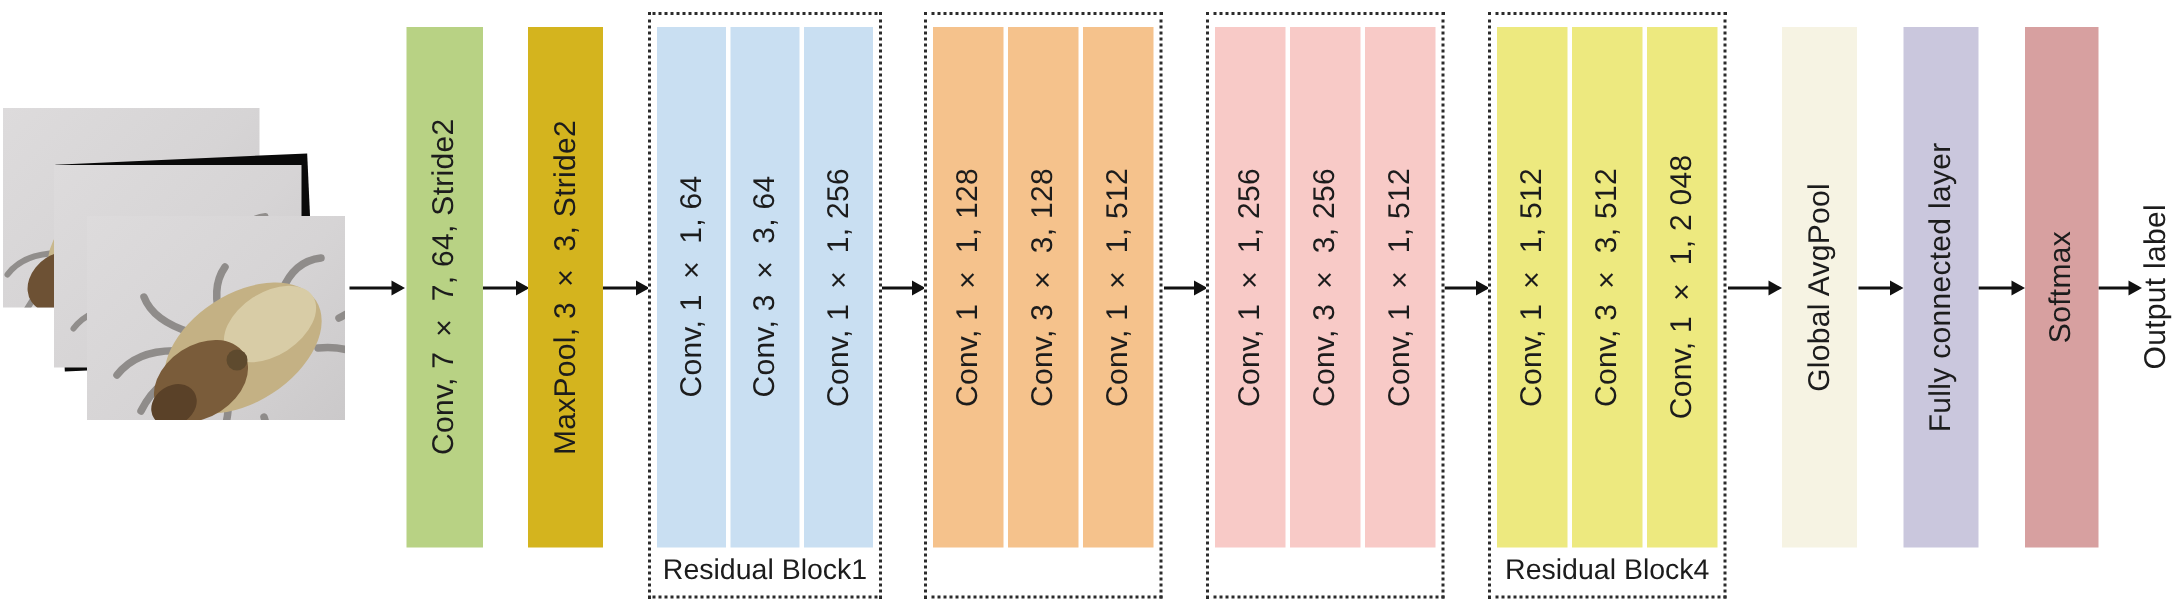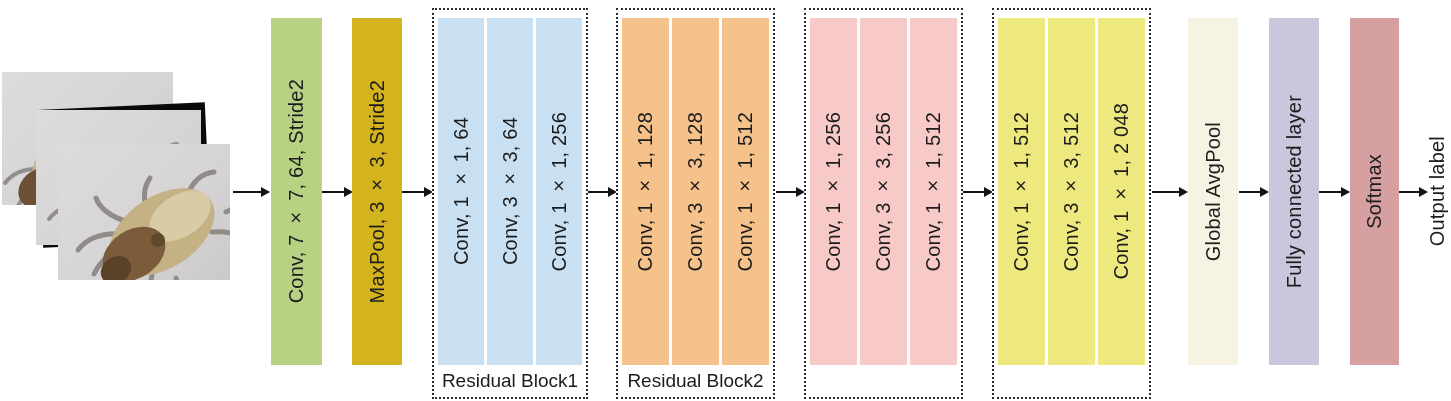--- a/index.html
+++ b/index.html
@@ -210,21 +210,20 @@
       <div class="col" style="background-color: rgb(245, 194, 140);">
         <span class="vtext">Conv, 1 × 1, 128</span>
       </div>
       <div class="col" style="background-color: rgb(245, 194, 140);">
         <span class="vtext">Conv, 3 × 3, 128</span>
       </div>
       <div class="col" style="background-color: rgb(245, 194, 140);">
         <span class="vtext">Conv, 1 × 1, 512</span>
       </div>
     </div>
-    <div class="caption">Residual Block2</div>
   </div>
 
   <div class="resblock" style="left:804px; width:159px;">
     <div class="cols">
       <div class="col" style="background-color: rgb(248, 202, 199);">
         <span class="vtext">Conv, 1 × 1, 256</span>
       </div>
       <div class="col" style="background-color: rgb(248, 202, 199);">
         <span class="vtext">Conv, 3 × 3, 256</span>
       </div>
@@ -239,20 +238,21 @@
       <div class="col" style="background-color: rgb(237, 233, 127);">
         <span class="vtext">Conv, 1 × 1, 512</span>
       </div>
       <div class="col" style="background-color: rgb(237, 233, 127);">
         <span class="vtext">Conv, 3 × 3, 512</span>
       </div>
       <div class="col" style="background-color: rgb(237, 233, 127);">
         <span class="vtext">Conv, 1 × 1, 2 048</span>
       </div>
     </div>
+    <div class="caption">Residual Block4</div>
   </div>
 
   <div class="bar" style="left: 1188px; width: 50px; background-color: rgb(246, 243, 227);">
     <span class="vtext">Global AvgPool</span>
   </div>
   <div class="bar" style="left: 1269px; width: 50px; background-color: rgb(202, 199, 221);">
     <span class="vtext">Fully connected layer</span>
   </div>
   <div class="bar" style="left: 1350px; width: 49px; background-color: rgb(215, 160, 160);">
     <span class="vtext">Softmax</span>

